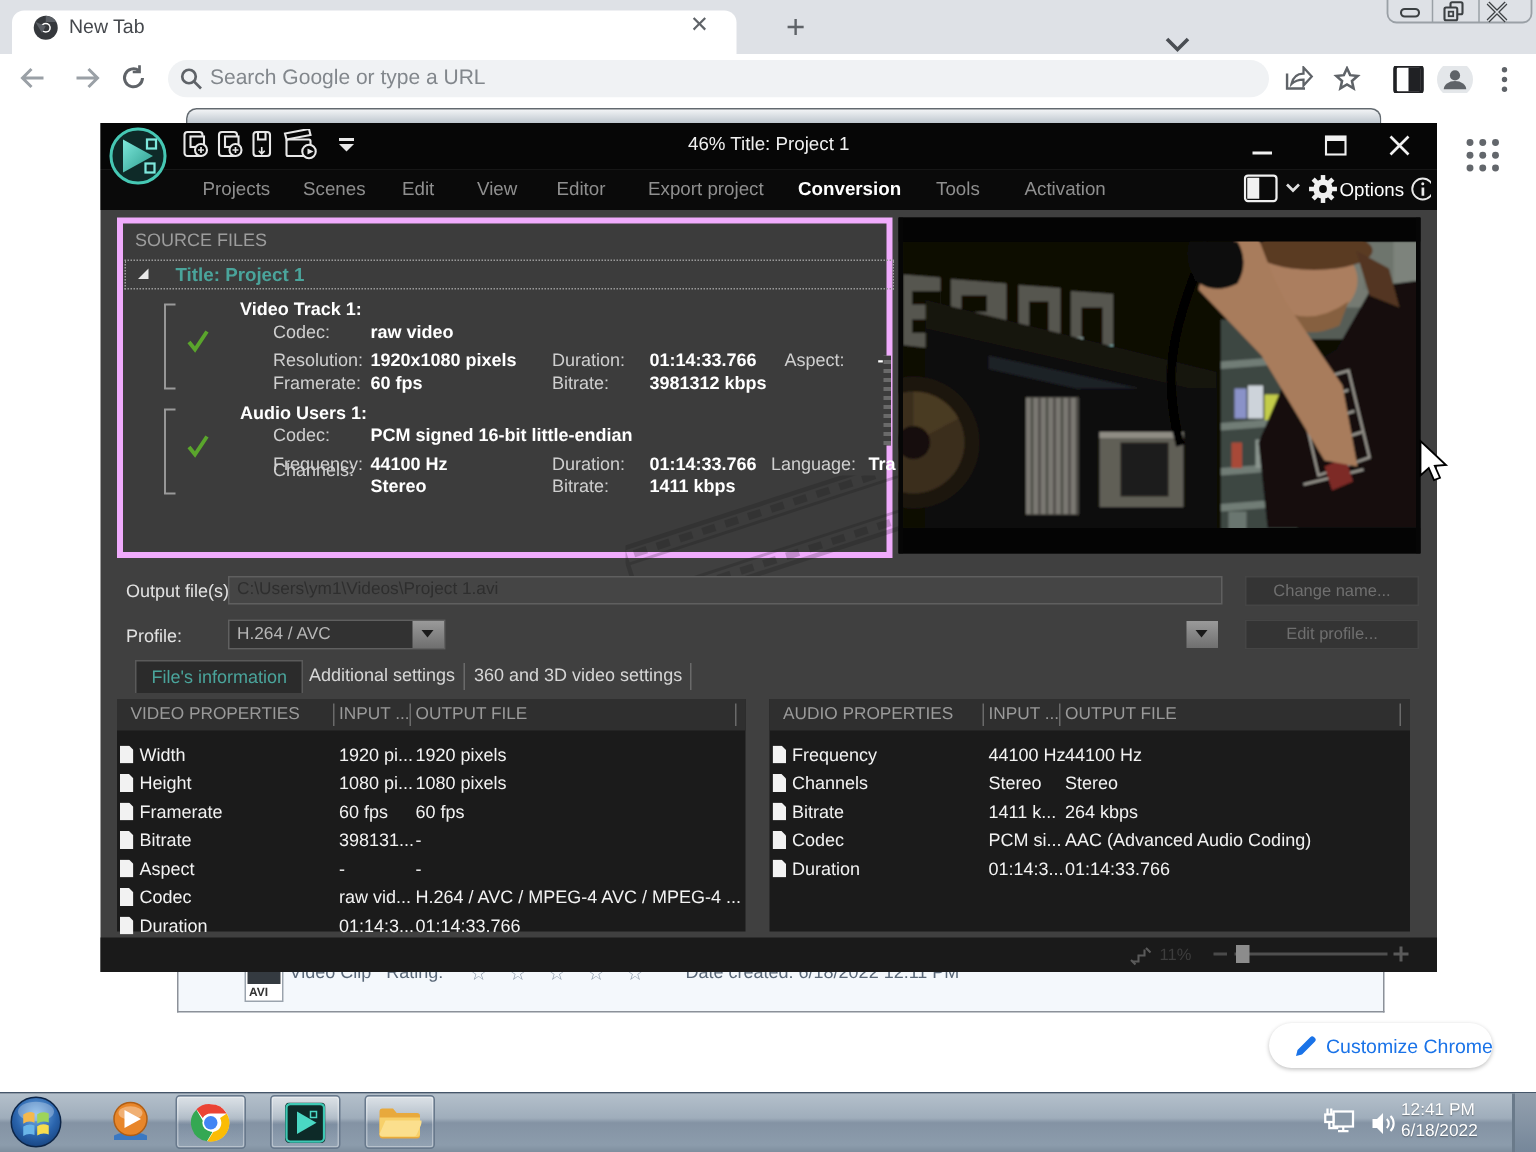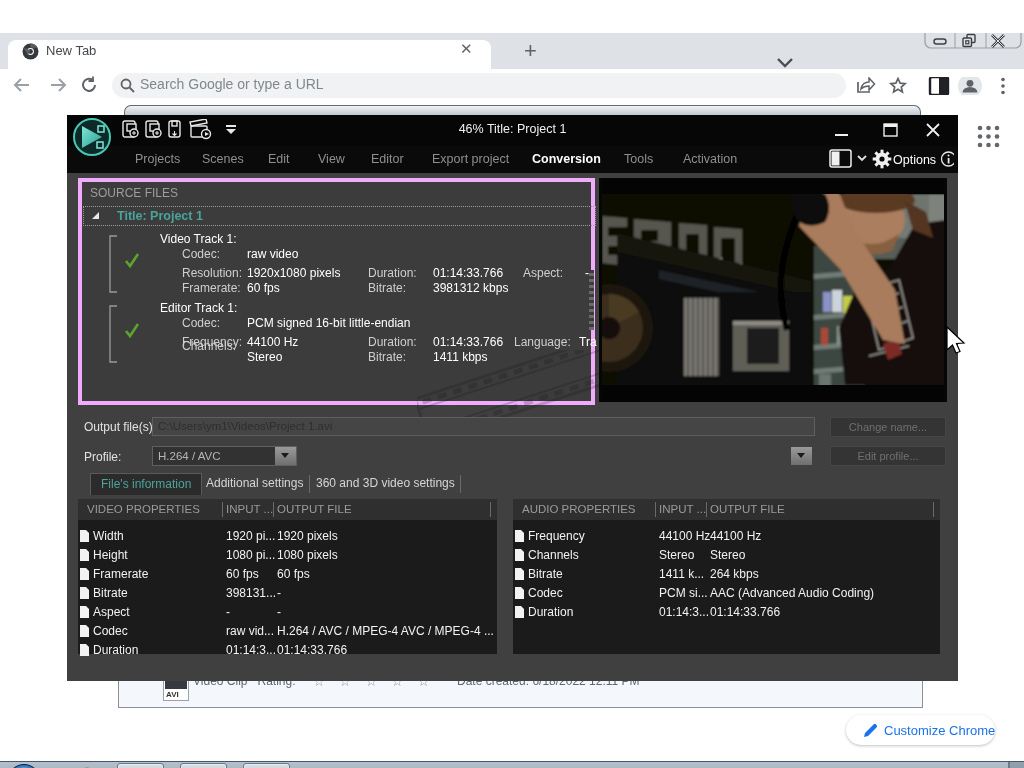--- a/index.html
+++ b/index.html
@@ -1,18 +1,18 @@
 <!DOCTYPE html>
 <html><head>
 <meta charset="utf-8">
 <style>
 * { margin:0; padding:0; box-sizing:border-box; }
 html,body { width:1024px; height:768px; overflow:hidden; font-family:"Liberation Sans", sans-serif; background:#fff; }
 .abs { position:absolute; }
-#stage { position:relative; width:1024px; height:648px;margin-top:33px; }
+#stage { position:relative; width:1024px; height:648px; }
 
 
 #tabstrip { left:0; top:0; width:1024px; height:36px; background:#dee1e6; }
 #tab { left:8px; top:7px; width:483px; height:29px; background:#fff; border-radius:8px 8px 0 0; }
 #tabtitle { left:46px; top:10px; font-size:13px; color:#45484d; }
 #tabclose { left:460px; top:7px; font-size:15px; color:#5f6368; }
 #newtabplus { left:524px; top:5px; font-size:22px; color:#5f6368; font-weight:400; }
 
 
 #toolbar { left:0; top:36px; width:1024px; height:33px; background:#fff; border-bottom:1px solid #dcdfe3; }
@@ -32,21 +32,21 @@
 #apptitle { left:0; top:7px; width:891px; text-align:center; color:#f0f0f0; font-size:12.5px; }
 #menubar { left:0; top:31px; width:891px; height:27px; background:#0a0a0a; color:#8f8f8f; font-size:12.5px; }
 .menuitem { position:absolute; top:6px; }
 
 
 #srcpanel { left:11px; top:63px; width:517px; height:227px; background:#3c3c3c; border:4px solid #f0abfc; }
 #srchead { left:0; top:0; width:515px; height:22px; color:#9d9d9d; font-size:12px; line-height:22px; padding-left:8px; background:transparent; }
 #titlerow { left:1px; top:24px; width:513px; height:20px; border:1px dotted #9a9a9a; }
 #titlerowtext { left:33px; top:2px; color:#4aa49b; font-weight:bold; font-size:12.5px; }
 .lbl { position:absolute; color:#cfcfcf; font-size:12px; }
-.val { position:absolute; color:#fff; font-weight:normal; font-size:12px; }
+.val { position:absolute; color:#fff; font-weight:bold; font-size:12px; }
 
 
 #preview { left:532px; top:63px; width:348px; height:224px; background:#0b0b0b; }
 
 
 .formlbl { position:absolute; color:#e2e2e2; font-size:12px; }
 #outfield { left:85px; top:302px; width:663px; height:19px; background:#454545; border:1px solid #5f5f5f; color:#2e2e2e; font-size:11.5px; line-height:17px; padding-left:5px; overflow:hidden; }
 .ddl { position:absolute; height:20px; background:#323232; border:1px solid #606060; color:#b6b6b6; font-size:11.5px; line-height:18px; padding-left:5px; }
 .ddlbtn { position:absolute; width:21px; height:18px; background:linear-gradient(#9a9a9a,#6f6f6f); }
 .ddlarrow { position:absolute; width:0; height:0; border-left:4px solid transparent; border-right:4px solid transparent; border-top:5px solid #1a1a1a; }
@@ -287,21 +287,21 @@
       <div class="lbl" style="left:100px;top:84px">Resolution:</div>
       <div class="val" style="left:165px;top:84px">1920x1080 pixels</div>
       <div class="lbl" style="left:286px;top:84px">Duration:</div>
       <div class="val" style="left:351px;top:84px">01:14:33.766</div>
       <div class="lbl" style="left:441px;top:84px">Aspect:</div>
       <div class="val" style="left:503px;top:84px">-</div>
       <div class="lbl" style="left:100px;top:99px">Framerate:</div>
       <div class="val" style="left:165px;top:99px">60 fps</div>
       <div class="lbl" style="left:286px;top:99px">Bitrate:</div>
       <div class="val" style="left:351px;top:99px">3981312 kbps</div>
-      <div class="val" style="left:78px;top:119px">Editor Track 1:</div>
+      <div class="val" style="left:78px;top:119px">Audio Users 1:</div>
       <div class="lbl" style="left:100px;top:134px">Codec:</div>
       <div class="val" style="left:165px;top:134px">PCM signed 16-bit little-endian</div>
       <div class="lbl" style="left:100px;top:153px">Frequency:</div>
       <div class="val" style="left:165px;top:153px">44100 Hz</div>
       <div class="lbl" style="left:286px;top:153px">Duration:</div>
       <div class="val" style="left:351px;top:153px">01:14:33.766</div>
       <div class="lbl" style="left:432px;top:153px">Language:</div>
       <div class="val" style="left:497px;top:153px">Tra</div>
       <div class="lbl" style="left:100px;top:157px">Channels:</div>
       <div class="val" style="left:165px;top:168px">Stereo</div>
@@ -536,20 +536,33 @@
       <div class="docicon" style="left:2px;top:88px"></div>
         <div class="rowtext" style="left:15px;top:87px">Codec</div>
         <div class="rowtext" style="left:146px;top:87px">PCM si...</div>
         <div class="rowtext" style="left:197px;top:87px">AAC (Advanced Audio Coding)</div>
       <div class="docicon" style="left:2px;top:107px"></div>
         <div class="rowtext" style="left:15px;top:106px">Duration</div>
         <div class="rowtext" style="left:146px;top:106px">01:14:3...</div>
         <div class="rowtext" style="left:197px;top:106px">01:14:33.766</div>
     </div>
 
+    <div id="statusbar" class="abs">
+      <svg width="891" height="23" viewBox="0 0 891 23">
+        <g stroke="#5a5a5a" stroke-width="1.4" fill="none">
+          <path d="M688 16 l4 0 0 -4 4 0 0 -4"></path>
+          <path d="M690 18 l-3 -3 M697 7 l3 3"></path>
+        </g>
+        <text x="706" y="15" fill="#3d3d3d" font-size="11" font-family="Liberation Sans">11%</text>
+        <rect x="742" y="10" width="9" height="2" fill="#4a4a4a"></rect>
+        <line x1="756" y1="11" x2="858" y2="11" stroke="#4f4f4f" stroke-width="2"></line>
+        <rect x="757" y="5" width="9" height="12" fill="#8c8c8c"></rect>
+        <path d="M862 11 h10 M867 6 v10" stroke="#5a5a5a" stroke-width="2"></path>
+      </svg>
+    </div>
   </div>
 
   <div id="customize" class="abs">
       <span>Customize Chrome</span>
     <svg style="position:absolute;left:17px;top:8px" width="15" height="15" viewBox="0 0 15 15">
         <path d="M1 14 l1 -4 8.5 -8.5 a1.8 1.8 0 0 1 2.6 0 l0.4 0.4 a1.8 1.8 0 0 1 0 2.6 L5 13 Z" fill="#1a73e8"></path>
       </svg>
   </div>
 
   <div id="taskbar" class="abs"></div>

